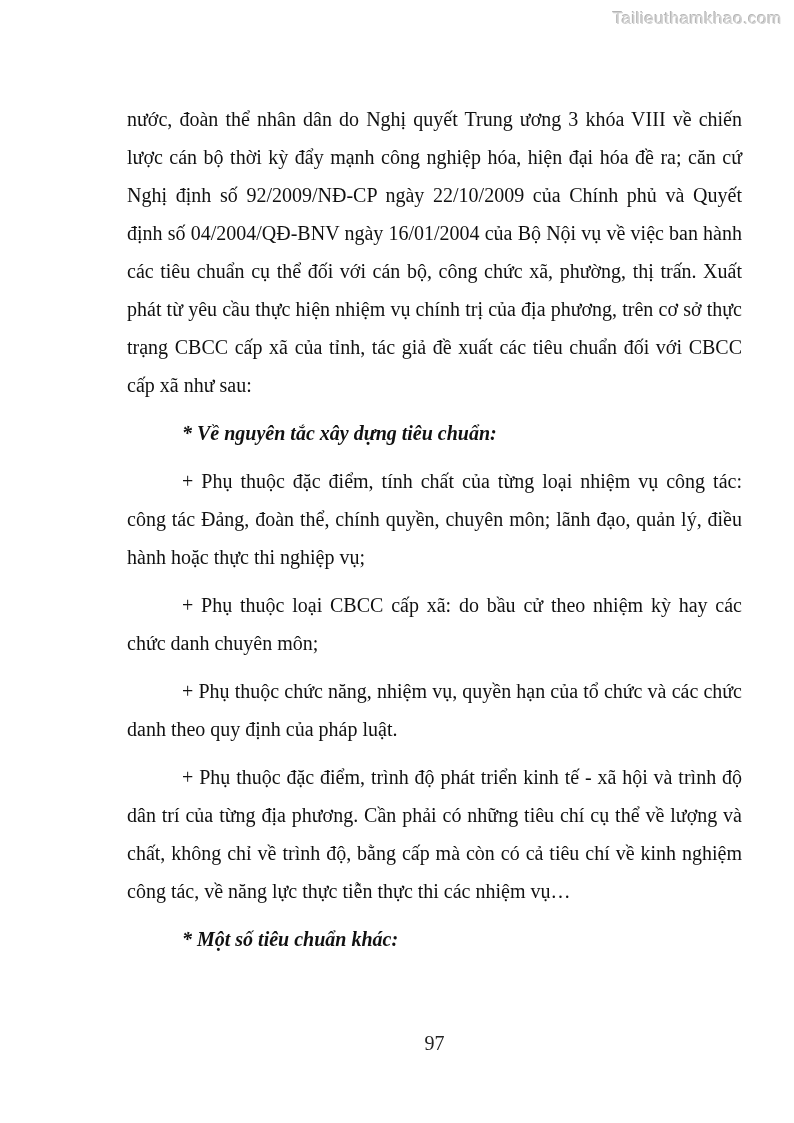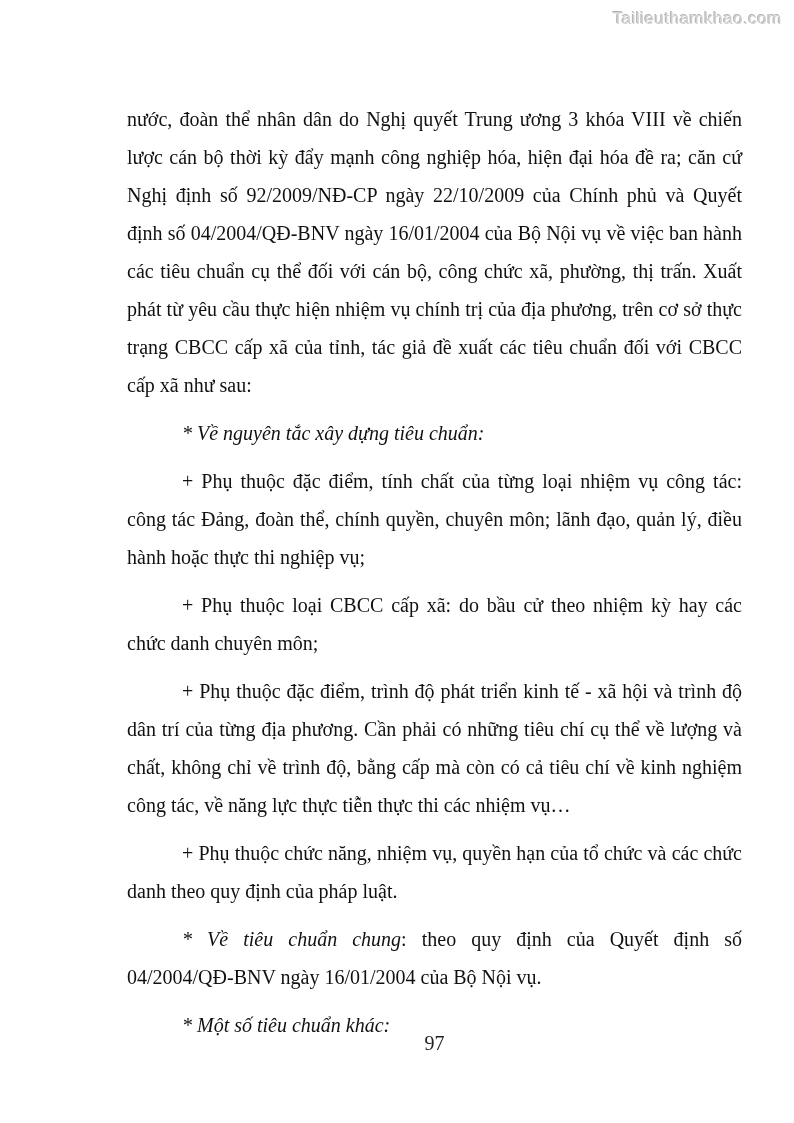--- a/index.html
+++ b/index.html
@@ -34,21 +34,21 @@
     line-height: 38px;
     text-align: justify;
     margin: 0 0 10px 0;
   }
   .italic { font-style: italic; }
   .indent-none  { text-indent: 0; }
   .indent-star  { text-indent: 55px; }
   .indent-plus  { text-indent: 55px; }
   .indent-doi   { text-indent: 63px; }
   .indent-dash  { text-indent: 63px; }
-  .heading { text-align: left; }
+  .heading { text-align: left; font-weight: bold; }
   .page-number {
     position: absolute;
     left: 127px;
     width: 615px;
     top: 1032px;
     text-align: center;
     font-size: 20px;
     color: #222222;
   }
 </style>
@@ -62,25 +62,24 @@
   <div class="content">
 
     <p class="indent-none">nước, đoàn thể nhân dân do Nghị quyết Trung ương 3 khóa VIII về chiến lược cán bộ thời kỳ đẩy mạnh công nghiệp hóa, hiện đại hóa đề ra; căn cứ Nghị định số 92/2009/NĐ-CP ngày 22/10/2009 của Chính phủ và Quyết định số 04/2004/QĐ-BNV ngày 16/01/2004 của Bộ Nội vụ về việc ban hành các tiêu chuẩn cụ thể đối với cán bộ, công chức xã, phường, thị trấn. Xuất phát từ yêu cầu thực hiện nhiệm vụ chính trị của địa phương, trên cơ sở thực trạng CBCC cấp xã của tỉnh, tác giả đề xuất các tiêu chuẩn đối với CBCC cấp xã như sau:</p>
 
     <p class="heading italic indent-star">* Về nguyên tắc xây dựng tiêu chuẩn:</p>
 
     <p class="indent-plus">+ Phụ thuộc đặc điểm, tính chất của từng loại nhiệm vụ công tác: công tác Đảng, đoàn thể, chính quyền, chuyên môn; lãnh đạo, quản lý, điều hành hoặc thực thi nghiệp vụ;</p>
 
     <p class="indent-plus">+ Phụ thuộc loại CBCC cấp xã: do bầu cử theo nhiệm kỳ hay các chức danh chuyên môn;</p>
 
+    <p class="indent-plus">+ Phụ thuộc chức năng, nhiệm vụ, quyền hạn của tổ chức và các chức danh theo quy định của pháp luật.</p>
+
     <p class="indent-plus">+ Phụ thuộc đặc điểm, trình độ phát triển kinh tế - xã hội và trình độ dân trí của từng địa phương. Cần phải có những tiêu chí cụ thể về lượng và chất, không chỉ về trình độ, bằng cấp mà còn có cả tiêu chí về kinh nghiệm công tác, về năng lực thực tiễn thực thi các nhiệm vụ…</p>
 
-    <p class="indent-plus">+ Phụ thuộc chức năng, nhiệm vụ, quyền hạn của tổ chức và các chức danh theo quy định của pháp luật.</p>
-
-    <p class="indent-star"><span class="italic">* Về tiêu chuẩn chung</span><span>: theo quy định của Quyết định số 04/2004/QĐ-BNV ngày 16/01/2004 của Bộ Nội vụ.</span></p>
 
     <p class="heading italic indent-star">* Một số tiêu chuẩn khác:</p>
 
 
 
   </div>
 
   <div class="page-number">97</div>
 
 </div>

